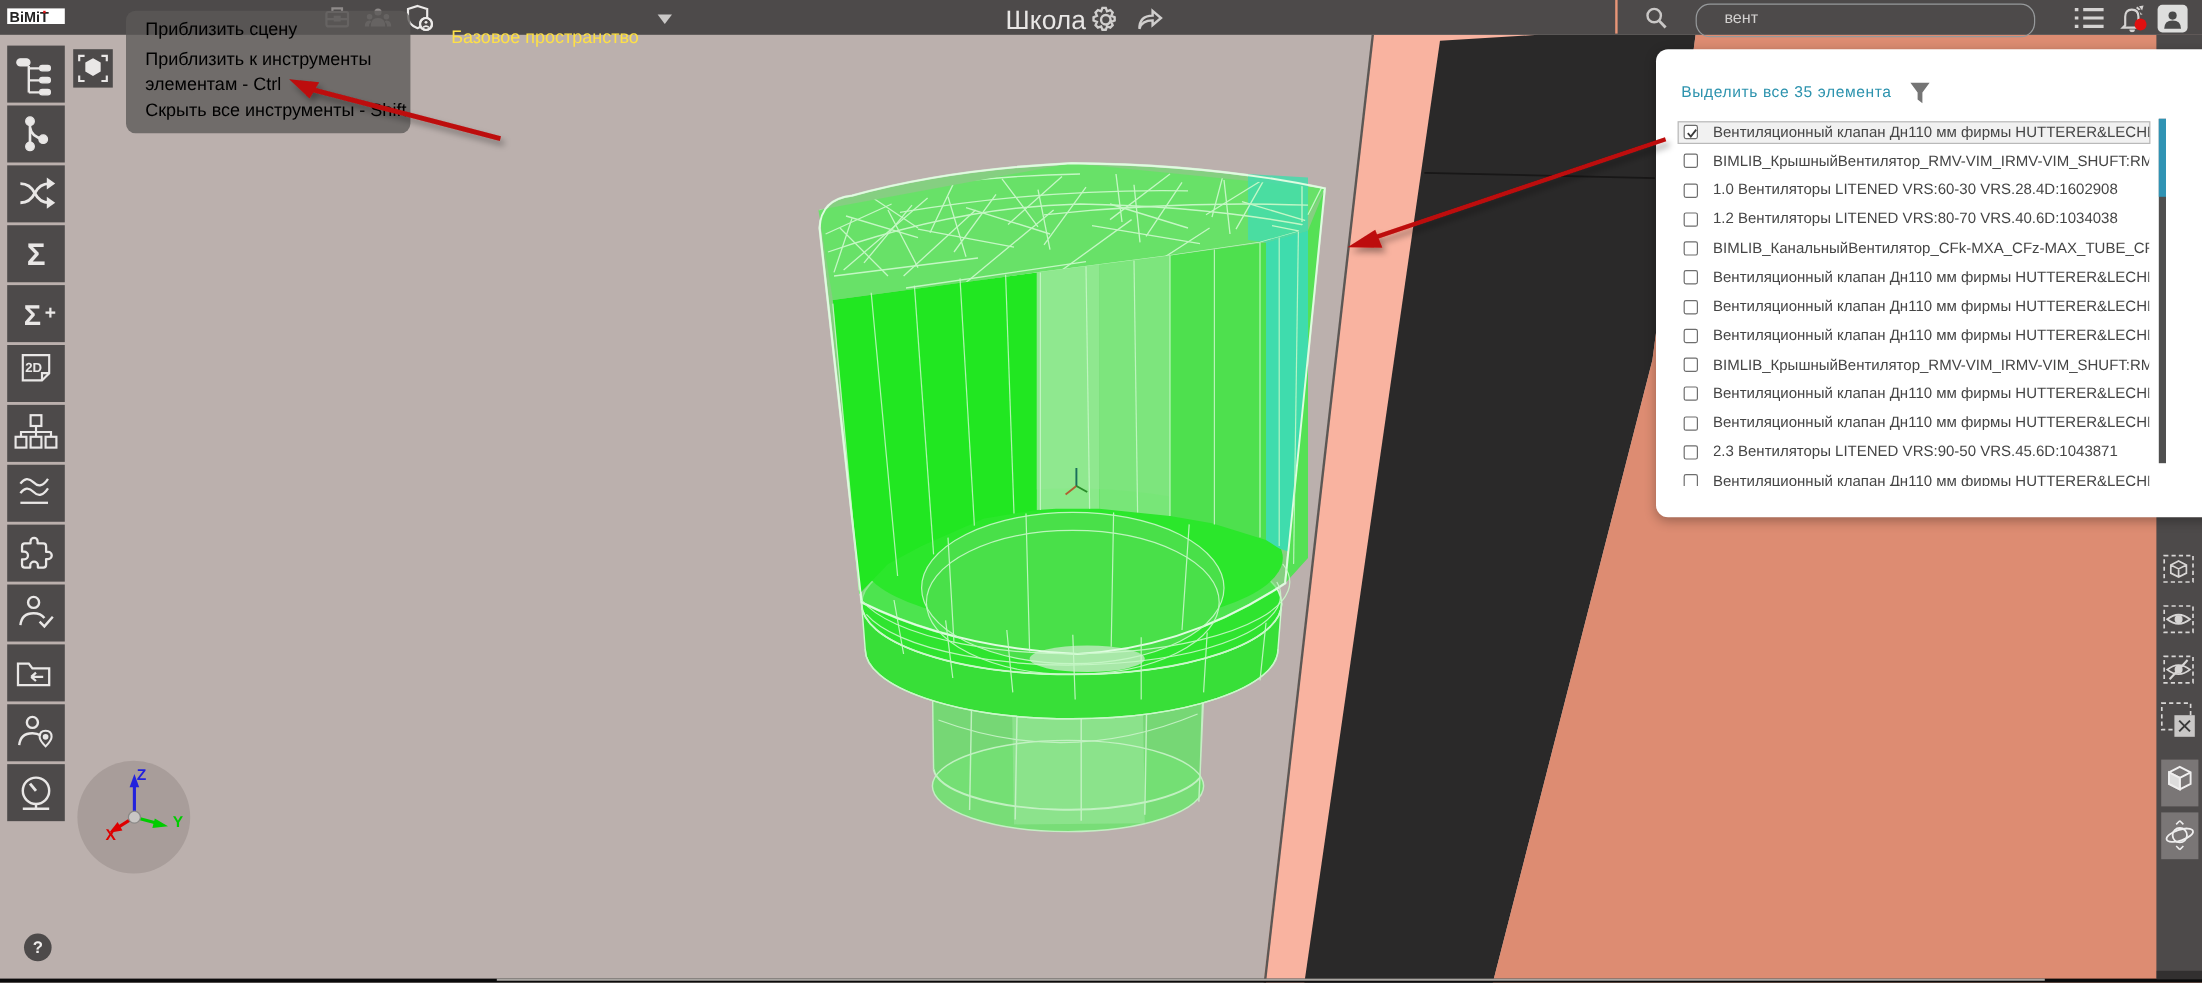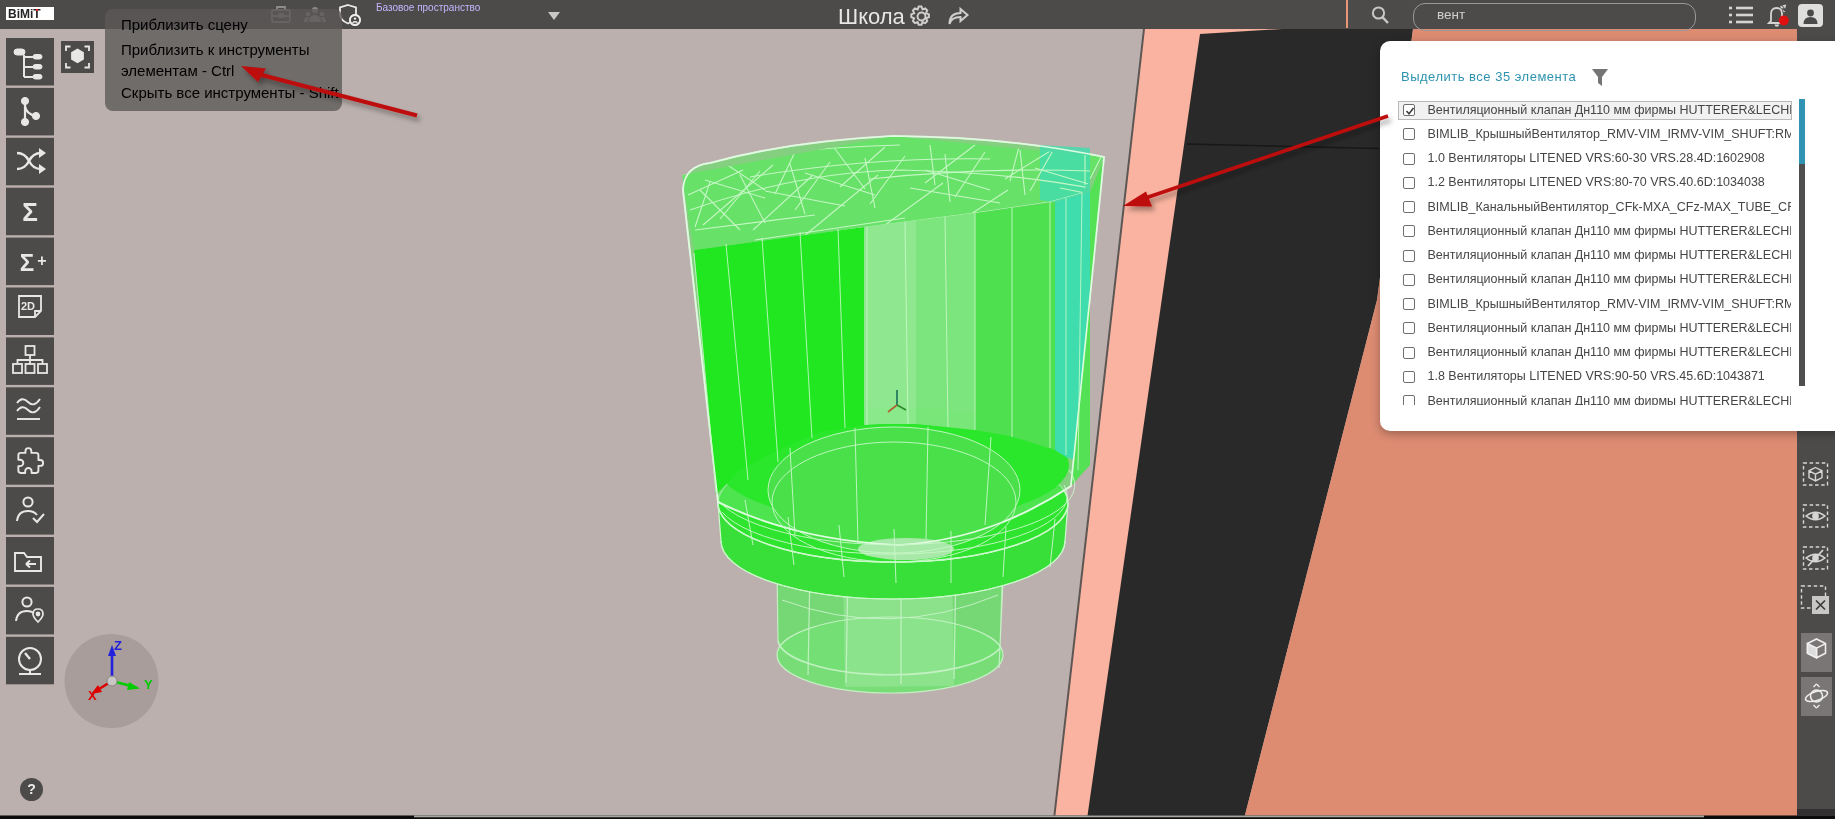--- a/index.html
+++ b/index.html
@@ -150,21 +150,21 @@
     </g>
     <g stroke="#eceae9" stroke-width="1.8" fill="none">
       <path d="M82,2 l8,2.5 v6 q0,7 -8,10 q-8,-3 -8,-10 v-6 z"></path>
       <circle cx="89" cy="17" r="5" fill="#4d4a4a"></circle>
       <circle cx="89" cy="17" r="5"></circle>
       <circle cx="89" cy="15.6" r="1.2" fill="#eceae9" stroke="none"></circle>
       <path d="M86.5,19.8 q2.5,-2.2 5,0" stroke-width="1.4"></path>
     </g>
   </svg>
 
-  <div class="abs" style="left:376px;top:2px;font-size:10px;color:#c4b5fd">Базовое пространство</div>
+  <div class="abs" style="left:376px;top:23px;font-size:15px;color:#fde047">Базовое пространство</div>
   <svg class="abs" style="left:547px;top:11px" width="14" height="10">
         <polygon points="1,1 13,1 7,9" fill="#cac8c7"></polygon>
       </svg>
 
   <div class="abs" style="left:838px;top:4px;font-size:22px;color:#e8e6e5">Школа</div>
 
   <svg class="abs" style="left:909px;top:4px" width="25" height="25" viewBox="0 0 24 24">
     <path fill="none" stroke="#d0cecd" stroke-width="1.9" d="M12 8.2 A3.8 3.8 0 1 0 12 15.8 A3.8 3.8 0 1 0 12 8.2 M12,2.5 l1,2.7 2.6,-1 1.9,2 -1.1,2.6 2.7,1.1 0,2.7 -2.7,1.1 1.1,2.6 -1.9,2 -2.6,-1 -1,2.7 -2.7,0 -1,-2.7 -2.6,1 -1.9,-2 1.1,-2.6 -2.7,-1.1 0,-2.7 2.7,-1.1 -1.1,-2.6 1.9,-2 2.6,1 1,-2.7 z"></path>
   </svg>
 
@@ -391,21 +391,21 @@
         <div style="position:absolute;left:47.5px;top:149.1px;white-space:nowrap;overflow:hidden;width:363px">Вентиляционный клапан Дн110 мм фирмы HUTTERER&amp;LECHE…</div>
         <div style="position:absolute;left:23px;top:174.8px;width:12px;height:12px;border:1.2px solid #6e6e6e;border-radius:2px;background:#fff"></div>
         <div style="position:absolute;left:47.5px;top:173.3px;white-space:nowrap;overflow:hidden;width:363px">Вентиляционный клапан Дн110 мм фирмы HUTTERER&amp;LECHE…</div>
         <div style="position:absolute;left:23px;top:199.0px;width:12px;height:12px;border:1.2px solid #6e6e6e;border-radius:2px;background:#fff"></div>
         <div style="position:absolute;left:47.5px;top:197.5px;white-space:nowrap;overflow:hidden;width:363px">BIMLIB_КрышныйВентилятор_RMV-VIM_IRMV-VIM_SHUFT:RMV…</div>
         <div style="position:absolute;left:23px;top:223.3px;width:12px;height:12px;border:1.2px solid #6e6e6e;border-radius:2px;background:#fff"></div>
         <div style="position:absolute;left:47.5px;top:221.8px;white-space:nowrap;overflow:hidden;width:363px">Вентиляционный клапан Дн110 мм фирмы HUTTERER&amp;LECHE…</div>
         <div style="position:absolute;left:23px;top:247.5px;width:12px;height:12px;border:1.2px solid #6e6e6e;border-radius:2px;background:#fff"></div>
         <div style="position:absolute;left:47.5px;top:246.0px;white-space:nowrap;overflow:hidden;width:363px">Вентиляционный клапан Дн110 мм фирмы HUTTERER&amp;LECHE…</div>
         <div style="position:absolute;left:23px;top:271.7px;width:12px;height:12px;border:1.2px solid #6e6e6e;border-radius:2px;background:#fff"></div>
-        <div style="position:absolute;left:47.5px;top:270.2px;white-space:nowrap;overflow:hidden;width:363px">1.8 Вентиляторы LITENED VRS:90-50 VRS.45.6D:1043871</div>
+        <div style="position:absolute;left:47.5px;top:270.2px;white-space:nowrap;overflow:hidden;width:363px">2.3 Вентиляторы LITENED VRS:90-50 VRS.45.6D:1043871</div>
         <div style="position:absolute;left:23px;top:296.0px;width:12px;height:12px;border:1.2px solid #6e6e6e;border-radius:2px;background:#fff"></div>
         <div style="position:absolute;left:47.5px;top:294.5px;white-space:nowrap;overflow:hidden;width:363px">Вентиляционный клапан Дн110 мм фирмы HUTTERER&amp;LECHE…</div>
       </div>
 
   <div class="abs" style="left:418.5px;top:58px;width:6px;height:287px;background:#4f4f4f"></div>
   <div class="abs" style="left:418.5px;top:58px;width:6px;height:65px;background:#3093b4"></div>
 </div>
 
 <div class="abs" id="tooltip" style="left:105px;top:9px;width:237px;height:102px;background:rgba(91,88,87,0.78);border-radius:8px;z-index:6;color:#000000;font-size:15px;line-height:21.4px;padding:4.5px 0 0 16px;white-space:nowrap">
   <div style="margin-bottom:4px">Приблизить сцену</div>

